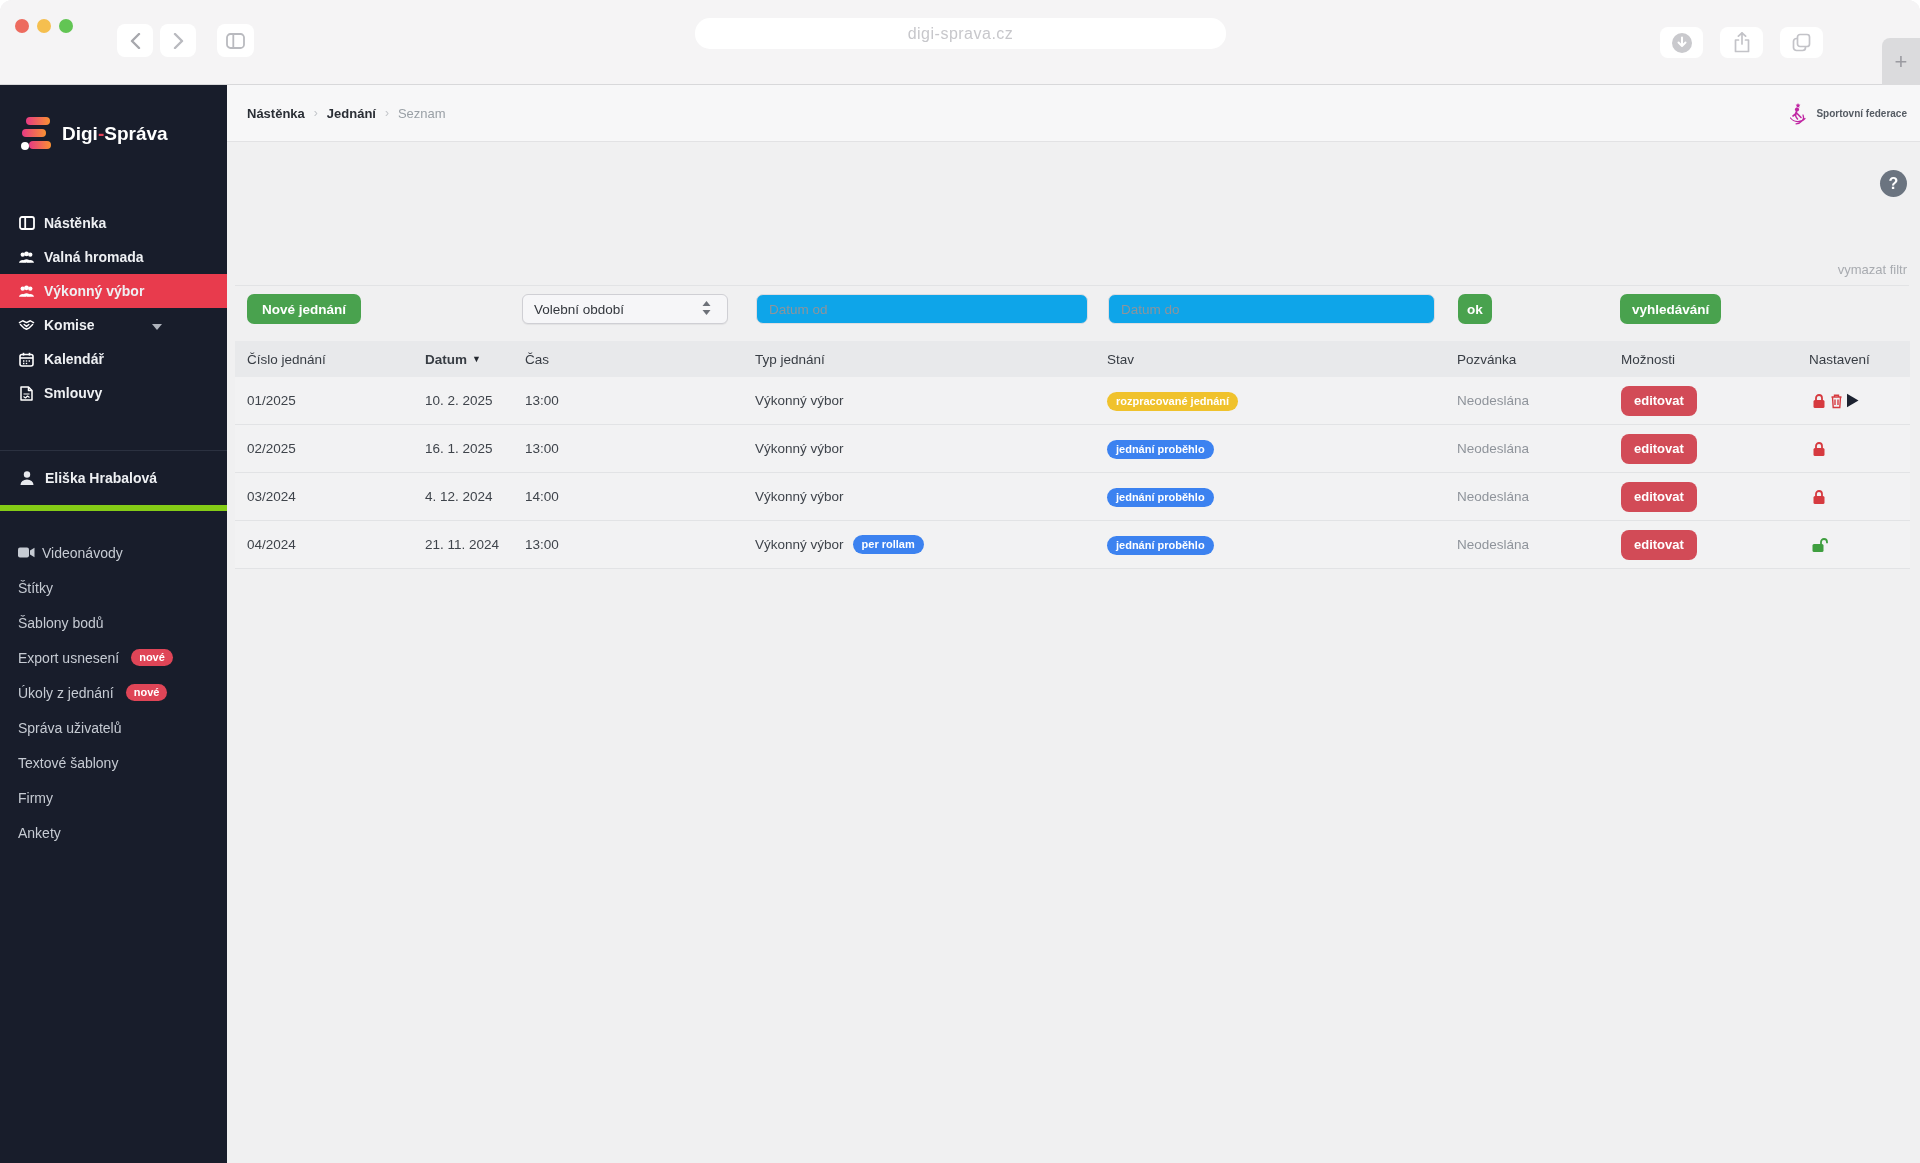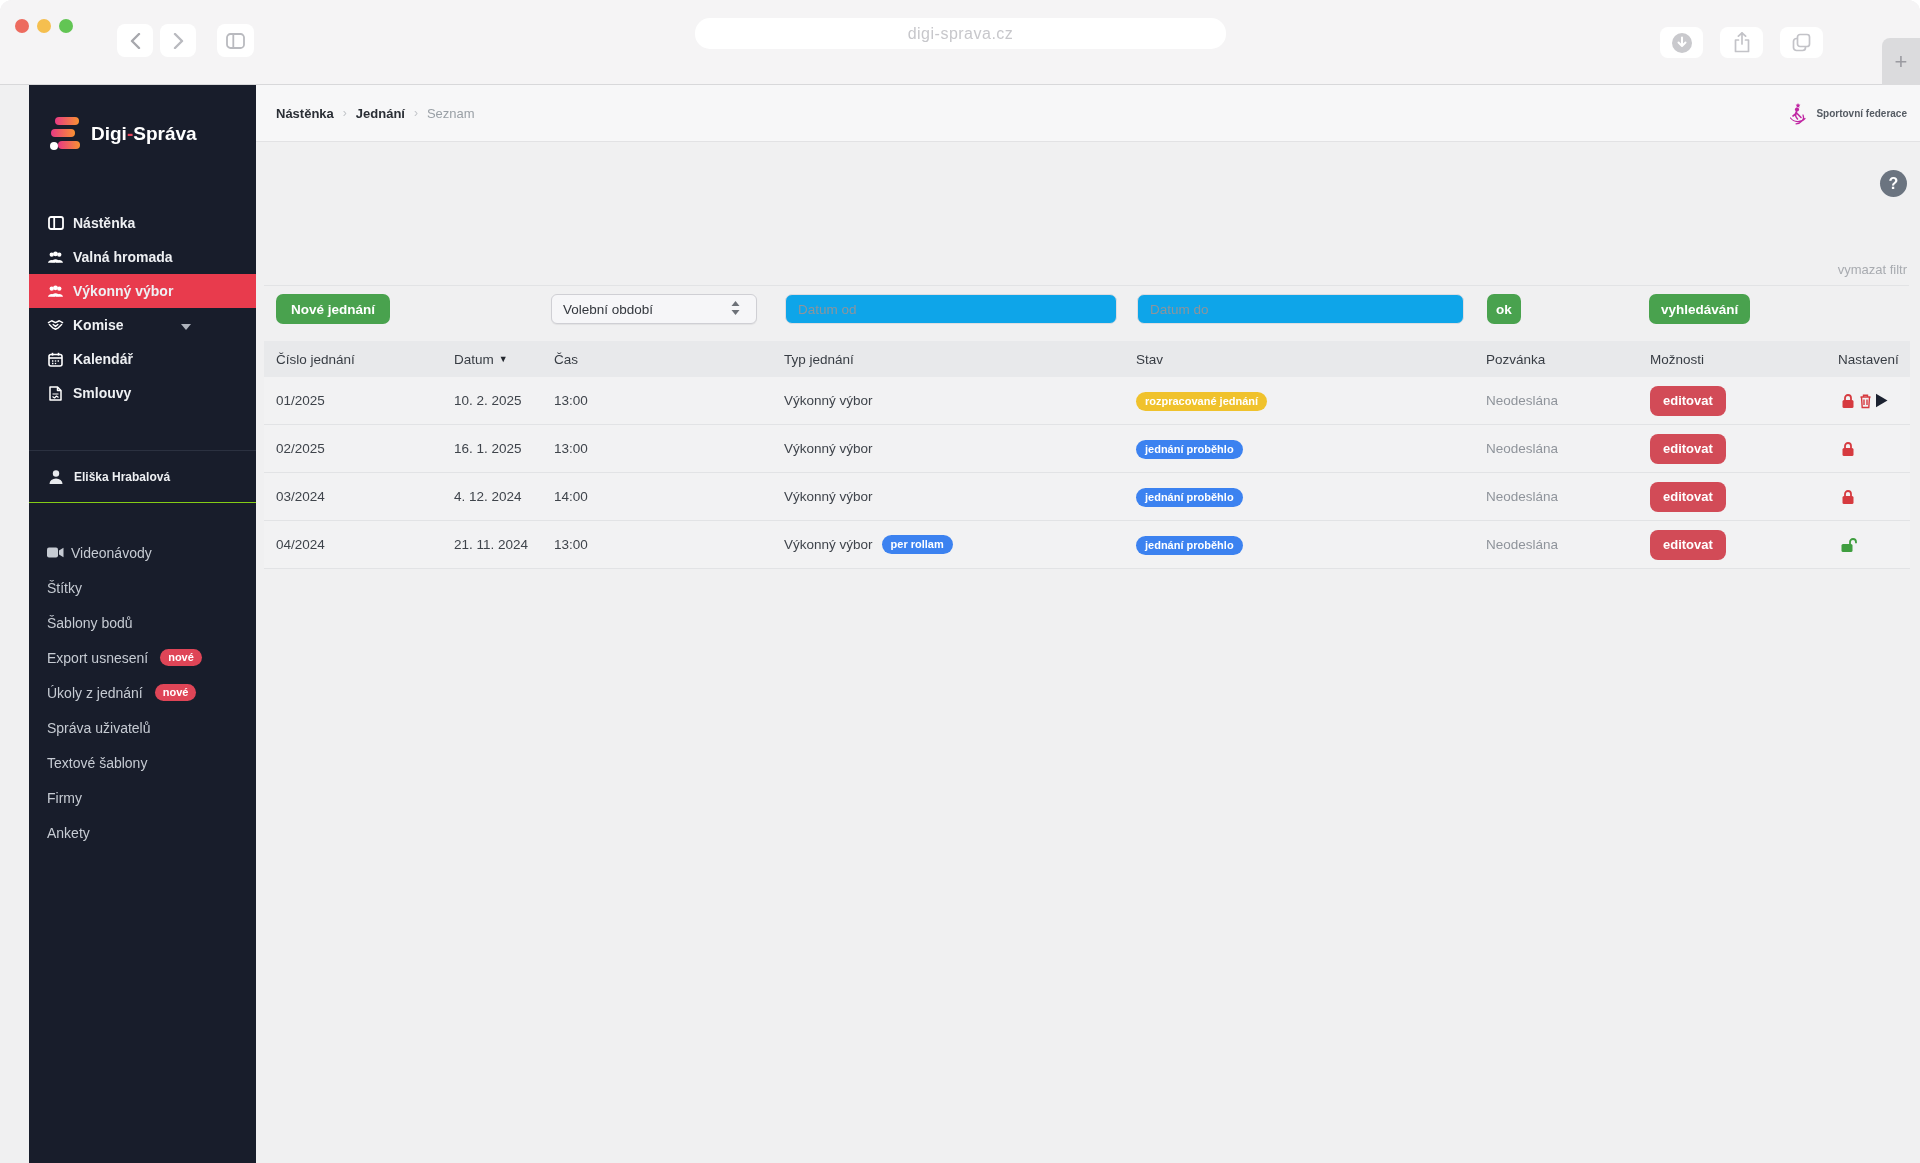--- a/index.html
+++ b/index.html
@@ -13,30 +13,30 @@
   .tbtn { position:absolute; top:24px; height:33px; background:#fff; border-radius:8px; display:flex; align-items:center; justify-content:center; color:#b9babf; }
   .tbtn.back{ left:117px; width:36px; color:#a7a8ad; } .tbtn.fwd{ left:160px; width:36px; } .tbtn.panel{ left:217px; width:37px; }
   .tbtn svg{ display:block; }
   .urlbar { position:absolute; top:18px; left:695px; width:531px; height:31px; background:#fff; border-radius:15px; display:flex; align-items:center; justify-content:center; color:#c7c7cb; font-size:16px; letter-spacing:.5px; }
   .rbtn { position:absolute; top:27px; width:43px; height:31px; background:#fff; border-radius:8px; display:flex; align-items:center; justify-content:center; color:#c3c3c8; }
   .rbtn.dl{ left:1660px; } .rbtn.share{ left:1720px; } .rbtn.tabs{ left:1780px; }
   .plustab { position:absolute; top:38px; right:0; width:38px; height:47px; background:#dbdbdd; border-radius:8px 0 0 0; display:flex; align-items:center; justify-content:center; color:#9b9ba1; font-size:22px; font-weight:300; }
 
   
   .app { position:absolute; top:85px; left:0; right:0; bottom:0; display:flex; }
-  .sidebar { position:relative; width:227px; background:#181d2b; flex:none; color:#eef0f3;margin-left:29px; }
+  .sidebar { position:relative; width:227px; background:#181d2b; flex:none; color:#eef0f3; }
   .logo { position:absolute; top:30px; left:20px; display:flex; align-items:center; gap:9px; }
   .logo-text { font-size:19px; font-weight:700; color:#fff; }
   .logo-text .hy { color:#e8445a; }
   .nav { position:absolute; top:121px; left:0; right:0; }
   .nav-item { height:34px; display:flex; align-items:center; padding-left:18px; gap:9px; font-size:14px; font-weight:600; color:#eef0f3; cursor:default; }
   .nav-item.active { background:#e83b4d; }
   .nav-item .chev { margin-left:48px; color:#aeb3bc; }
   .icon16 { width:17px; height:17px; flex:none; display:flex; align-items:center; justify-content:center; }
-  .userbox { position:absolute; top:365px; left:0; right:0; height:53px; border-top:1px solid #2b3140; border-bottom:1px solid #84cc16; display:flex; align-items:center; padding-left:18px; gap:10px; font-size:12px; font-weight:600; }
+  .userbox { position:absolute; top:365px; left:0; right:0; height:61px; border-top:1px solid #2b3140; border-bottom:6px solid #84cc16; display:flex; align-items:center; padding-left:18px; gap:10px; font-size:14px; font-weight:600; }
   .nav2 { position:absolute; top:450px; left:0; right:0; }
   .nav2-item { height:35px; display:flex; align-items:center; padding-left:18px; gap:7px; font-size:14px; color:#c6cbd3; }
   .nove { background:#df4557; color:#fff; font-size:11px; font-weight:700; border-radius:9px; padding:2px 8px 3px; margin-left:5px; }
 
   
   .main { position:relative; flex:1; background:#f0f0f1; }
   .crumbbar { position:absolute; top:0; left:0; right:0; height:57px; background:#f7f7f8; border-bottom:1px solid #e2e2e4; display:flex; align-items:center; padding:0 13px 0 20px; font-size:13px; }
   .crumb { color:#2a2e35; font-weight:700; }
   .crumb.muted { color:#9aa0a6; font-weight:400; }
   .crumb-sep { color:#c3c6ca; margin:0 9px; font-size:12px; }
@@ -55,21 +55,21 @@
   .f-input { position:absolute; top:152px; height:30px; background:#0ea5e9; border:1px solid #dddde1; border-radius:7px; padding:0 12px; font-size:13.5px; color:#3f444b; font-family:inherit; }
   .f-input::placeholder { color:#8e949b; }
   .f-from { left:529px; width:332px; } .f-to { left:881px; width:327px; }
 
   
   .tbl { position:absolute; top:199px; left:8px; right:10px; }
   .trow { display:grid; grid-template-columns:190px 100px 230px 352px 350px 164px 188px 1fr; align-items:center; }
   .thead { height:36px; background:#e8e9eb; font-size:13.5px; color:#383d44; }
   .thead > div { padding-left:0; }
   .th1 { padding-left:12px !important; }
-  .th-sort { font-weight:400; display:flex; align-items:center; gap:5px; }
+  .th-sort { font-weight:700; display:flex; align-items:center; gap:5px; }
   .caret { font-size:9px; color:#24282f; }
   .tr { height:48px; background:#f2f2f3; border-bottom:1px solid #e2e3e5; font-size:13.5px; color:#3f444b; }
   .cell1 { padding-left:12px; }
   .typecell { display:flex; align-items:center; gap:9px; }
   .pill { color:#fff; font-size:11px; font-weight:700; border-radius:10px; padding:3px 9px 4px; white-space:nowrap; }
   .pill.yellow { background:#f0c22c; }
   .pill.blue { background:#3c82f0; }
   .invite { color:#8f949b; }
   .btn-edit { background:#d24b57; color:#fff; border:none; border-radius:8px; height:30px; padding:0 13px; font-size:13px; font-weight:600; font-family:inherit; }
   .settings { display:flex; align-items:center; gap:2px; padding-left:2px; }

